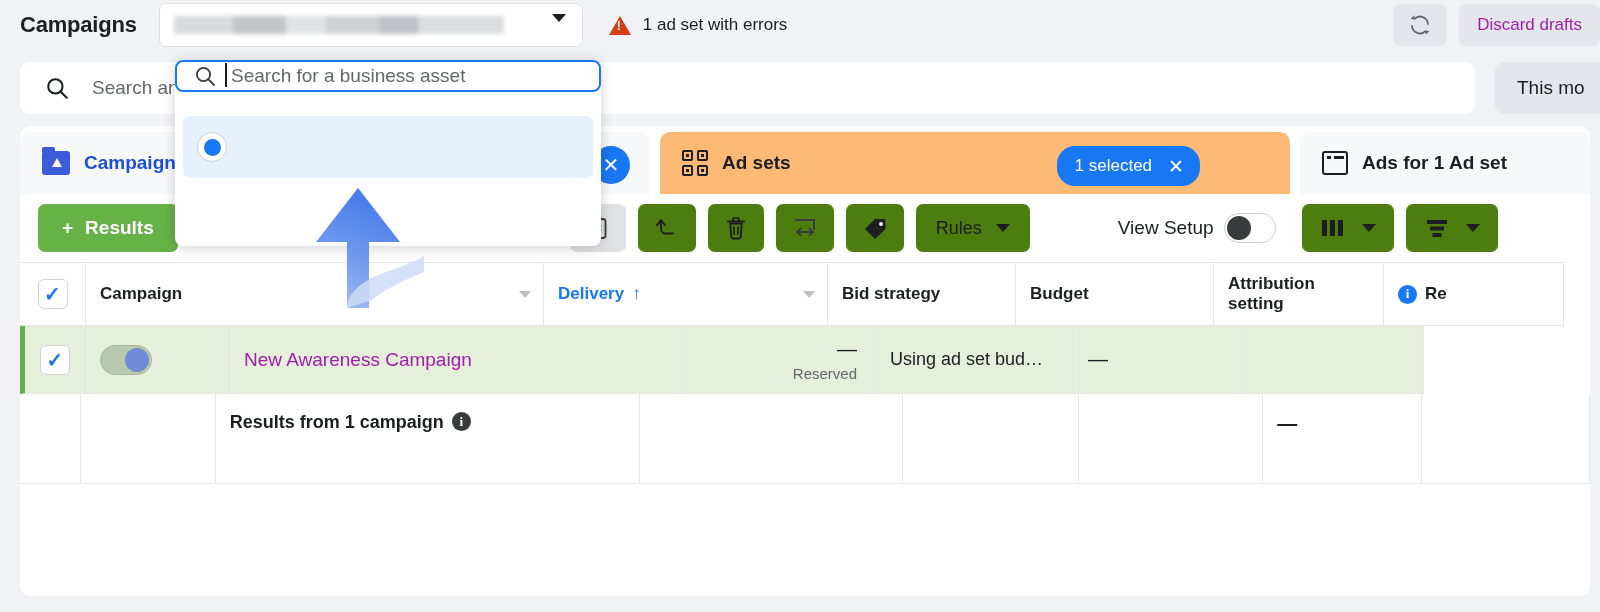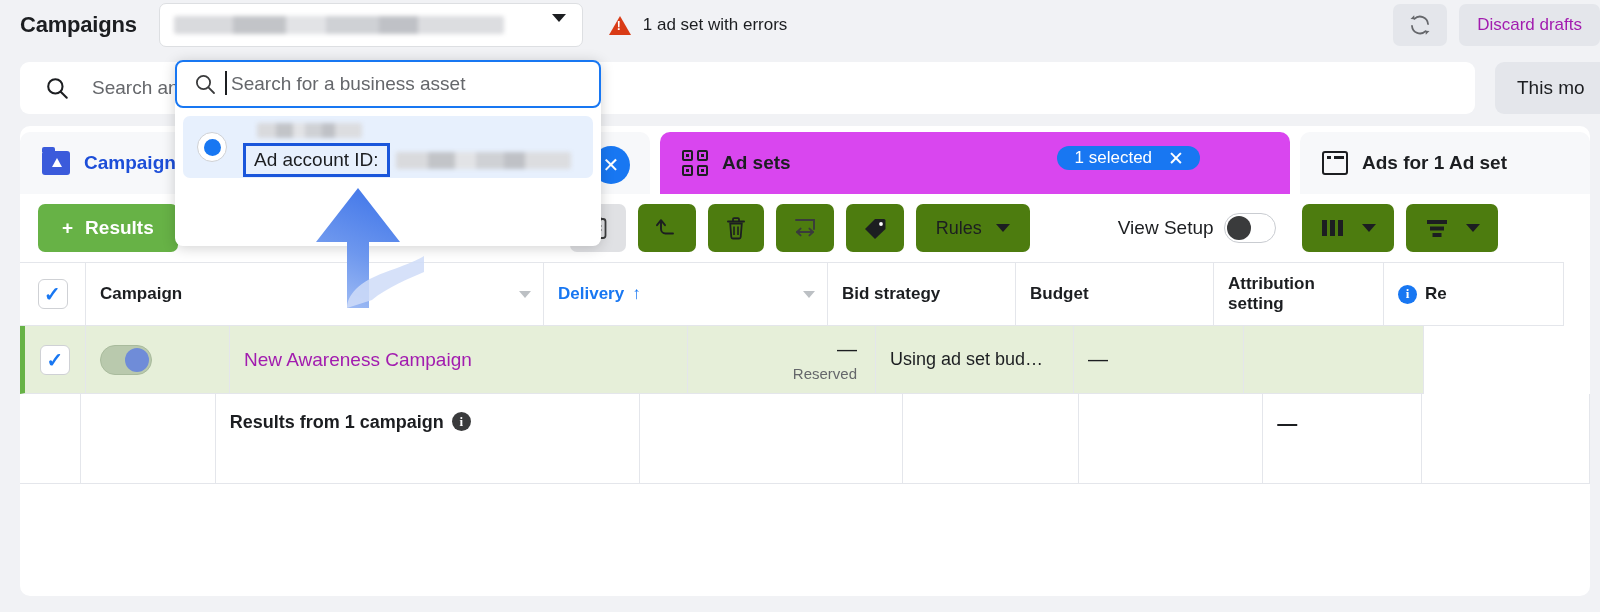--- a/index.html
+++ b/index.html
@@ -83,21 +83,21 @@
   .panel {
     position: absolute; left: 20px; top: 126px; width: 1570px; height: 470px;
     background: #ffffff; border-radius: 10px;
   }
   .tabs { position: relative; height: 68px; display: flex; align-items: flex-end; }
   .tab {
     height: 62px; display: flex; align-items: center; gap: 14px;
     padding: 0 22px; border-radius: 10px 10px 0 0; position: relative;
   }
   .tab.campaigns { width: 630px; background: #f7f8fa; }
-  .tab.adsets    { width: 630px; background: #d946ef; margin-left: 10px; align-items: center; }
+  .tab.adsets    { width: 630px; background: #fdba74; margin-left: 10px; align-items: center; }
   .tab.ads       { width: 290px; background: #f7f8fa; margin-left: 10px; }
   .tab-label { font-size: 19px; font-weight: bold; }
   .tab.campaigns .tab-label { color: #1d4ed8; }
   .tab.adsets .tab-label, .tab.ads .tab-label { color: #1c1e21; }
 
   .icon-folder {
     width: 28px; height: 24px; background: #3b5bdb; border-radius: 3px; position: relative;
   }
   .icon-folder::before {
     content: ""; position: absolute; left: 0; top: -4px; width: 13px; height: 5px;
@@ -114,21 +114,21 @@
   .icon-window {
     width: 26px; height: 24px; border: 2px solid #1c1e21; border-radius: 3px; position: relative;
   }
   .icon-window::before {
     content: ""; position: absolute; left: 3px; top: 3px; width: 4px; height: 3px; background: #1c1e21;
   }
   .icon-window::after {
     content: ""; position: absolute; left: 10px; top: 3px; width: 10px; height: 3px; background: #1c1e21;
   }
   .pill-selected {
-    position: absolute; right: 90px; top: 14px; height: 24px; background: #1877f2;
+    position: absolute; right: 90px; top: 14px; height: 40px; background: #1877f2;
     border-radius: 18px; display: flex; align-items: center; gap: 16px;
     padding: 0 16px 0 18px; color: #ffffff; font-size: 17px;
   }
   .pill-x { font-size: 19px; line-height: 1; }
   .circle-x {
     position: absolute; right: 20px; top: 14px; width: 38px; height: 38px; border-radius: 50%;
     background: #1877f2; color: #fff; display: flex; align-items: center; justify-content: center;
     font-size: 20px;
   }
 
@@ -206,21 +206,21 @@
   .reserved { font-size: 15px; color: #65676b; margin-top: 4px; }
   .dash { font-size: 20px; color: #1c1e21; }
 
   
   .dropdown {
     position: absolute; left: 175px; top: 60px; width: 426px; height: 186px;
     background: #ffffff; border-radius: 8px; box-shadow: 0 2px 14px rgba(0,0,0,0.18);
     z-index: 40;
   }
   .dd-search {
-    position: absolute; left: 0; top: 0; width: 426px; height: 48px;
+    position: absolute; left: 0; top: 0; width: 426px; height: 32px;
     border: 2px solid #1877f2; border-radius: 8px; background: #fff;
     display: flex; align-items: center; padding-left: 16px; gap: 14px;
   }
   .dd-search-text { font-size: 19px; color: #65676b; position: relative; }
   .caret-bar {
     position: absolute; left: -6px; top: -2px; width: 2px; height: 24px; background: #1c1e21;
   }
   .dd-option {
     position: absolute; left: 8px; top: 56px; width: 410px; height: 62px;
     background: #e7f0fd; border-radius: 7px; display: flex; align-items: center; padding-left: 14px;
@@ -490,29 +490,20 @@
       <span class="dd-search-text">
         <span class="caret-bar"></span>
         <span>Search for a business asset</span>
       </span>
     </div>
 
     <div class="dd-option">
       <span class="radio">
           <span class="inner"></span>
         </span>
-      <span class="opt-text">
-        <span class="opt-name blur-bar" style="width:105px;height:15px;"></span>
-        <span class="opt-id-row">
-          <span class="highlight-box">
-            <span class="opt-id-label">Ad account ID:</span>
-          </span>
-          <span class="blur-bar" style="width:175px;height:17px;margin-left:6px;"></span>
-        </span>
-      </span>
     </div>
   </div>
 
   <svg class="arrow-anno" width="130" height="130" viewBox="0 0 130 130">
     <defs>
       <linearGradient id="agrad" x1="0" y1="1" x2="0.3" y2="0">
         <stop offset="0%" stop-color="#a9c3f5"></stop>
         <stop offset="55%" stop-color="#6d97ee"></stop>
         <stop offset="100%" stop-color="#4a7dea"></stop>
       </linearGradient>

